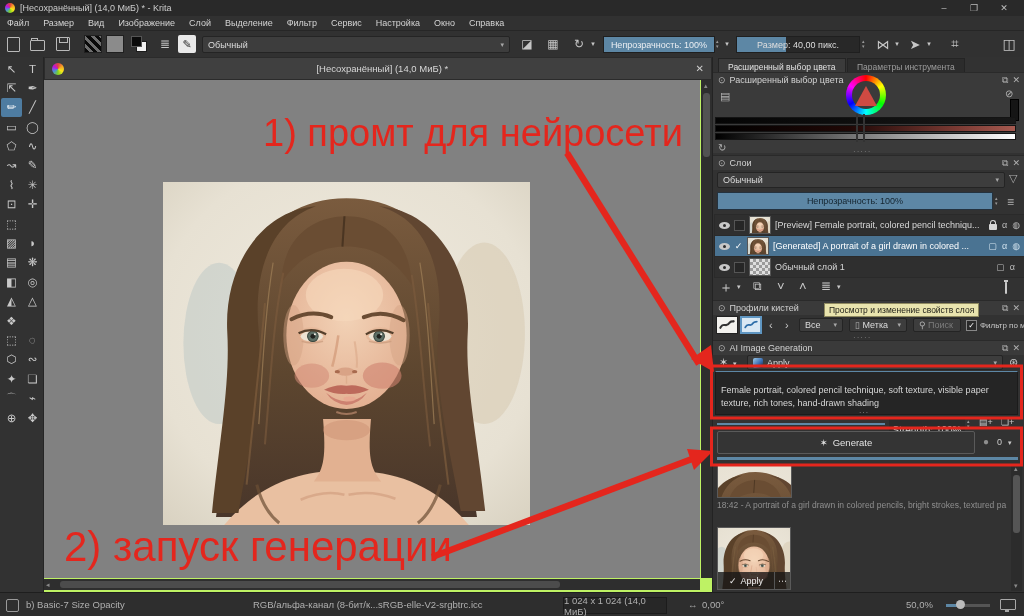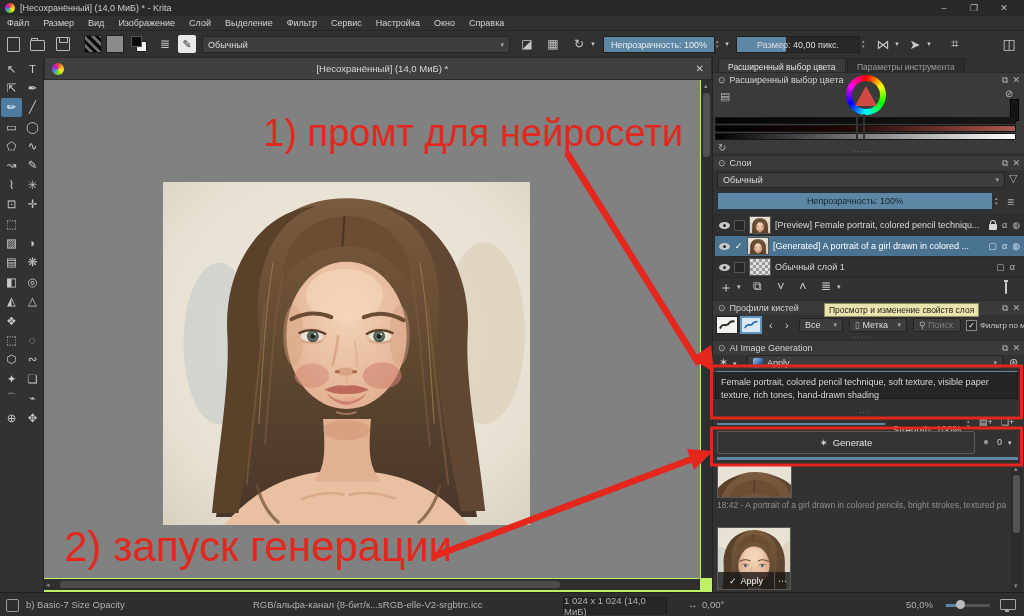--- a/index.html
+++ b/index.html
@@ -87,22 +87,22 @@
            background-size:6px 6px;background-position:0 0,3px 3px}
   .padlock{position:relative;width:8px;height:6px;background:#d8d8d8;border-radius:1px;margin-top:3px}
   .padlock::before{content:"";position:absolute;top:-4px;left:1px;width:4px;height:4px;border:1.5px solid #d8d8d8;border-bottom:none;border-radius:3px 3px 0 0}
   .trash{position:relative;width:9px;height:10px;border:1px solid #c9c9c9;border-radius:1px 1px 2px 2px}
   .trash::before{content:"";position:absolute;top:-3px;left:-2px;right:-2px;height:2px;background:#c9c9c9}
   .ibtn{color:#c9c9c9;display:inline-flex;align-items:center;justify-content:center}
   .bthumb{position:absolute;top:0;width:22px;height:18px;background:#f3f2ee;border:1px solid #222;box-sizing:border-box}
   .bthumb.sel{border:2px solid #5f96c2;background:#d9e8f4}
   #tooltip{position:absolute;left:111px;top:246px;background:#e9e4ae;color:#23231a;border:1px solid #8f8a60;
            font-size:8.5px;padding:1px 4px;white-space:nowrap;z-index:6}
-  #prompt{position:absolute;left:2px;top:314px;width:303px;height:28px;background:#252525;border:1px solid #1b1b1b;
-          border-top:1px solid #5d87a5;box-sizing:border-box;padding:4px 5px;font-size:9px;color:#d6d6d6;line-height:1.45}
+  #prompt{position:absolute;left:2px;top:314px;width:303px;height:44px;background:#252525;border:1px solid #1b1b1b;
+          border-top:1px solid #5d87a5;box-sizing:border-box;padding:12px 5px;font-size:9px;color:#d6d6d6;line-height:1.45}
   .genbtn{position:absolute;left:4px;top:374px;width:258px;height:23px;background:#343434;border:1px solid #5a5a5a;
           border-radius:2px;display:flex;align-items:center;justify-content:center;gap:5px;font-size:9.5px;color:#e2e2e2;box-sizing:border-box}
   .hline{position:absolute;left:4px;width:292px;height:12px;font-size:8.5px;color:#8f8f8f;white-space:nowrap;overflow:hidden}
   .hthumb{position:absolute;left:4px;overflow:hidden;border:1px solid #5a5a5a;box-sizing:border-box;background:#b9a88f}
   .applybar{position:absolute;left:0;right:0;bottom:0;height:17px;background:rgba(22,22,22,.78);display:flex;align-items:stretch;color:#efefef;font-size:9px}
   .applymain{flex:1;display:flex;align-items:center;justify-content:center;gap:4px}
   .applymore{width:15px;border-left:1px solid #555;display:flex;align-items:center;justify-content:center}
   .dscroll{position:absolute;left:298px;top:407px;width:11px;height:127px;background:#2c2c2c}
   .dscroll .thumb{position:absolute;left:2px;top:11px;width:7px;height:58px;background:#555;border-radius:3px}
   

